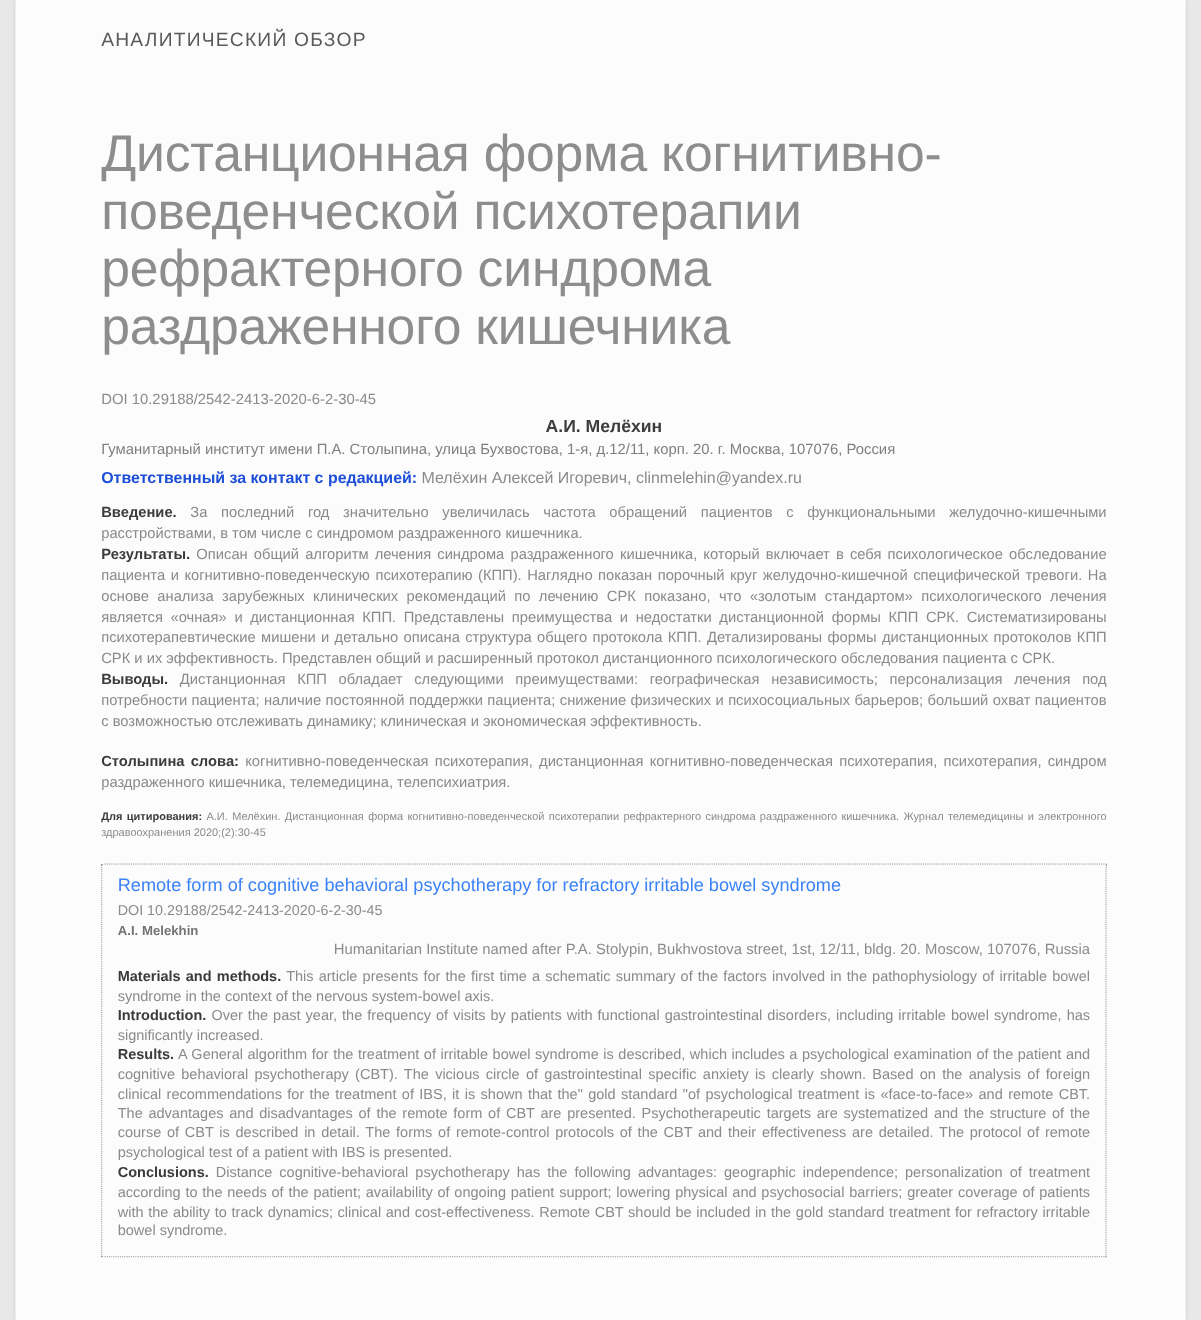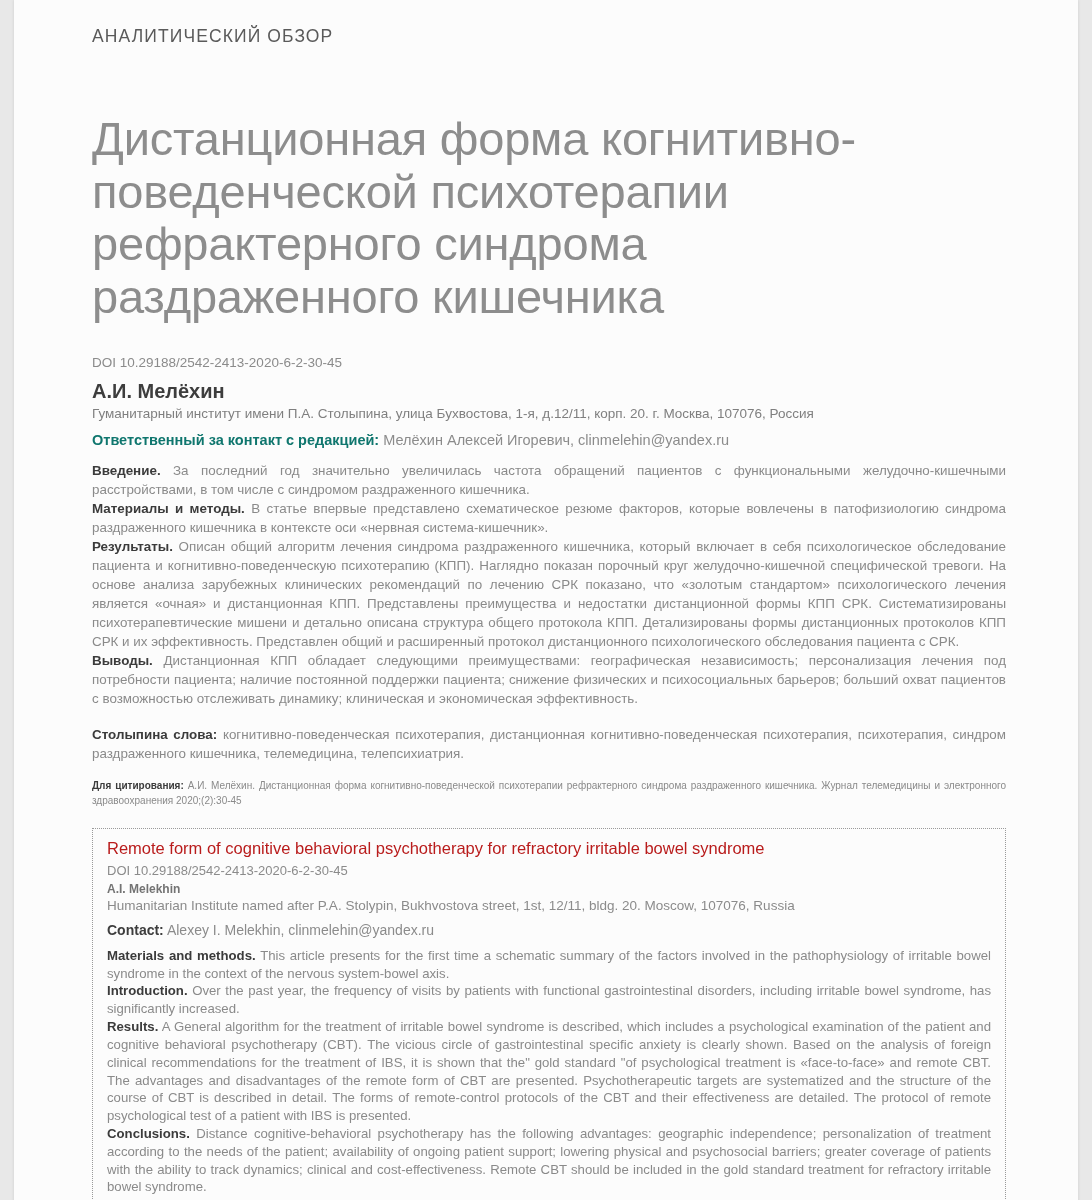--- a/index.html
+++ b/index.html
@@ -40,36 +40,37 @@
     letter-spacing: -0.2px;
     max-width: 880px;
   }
   .doi {
     margin-top: 14px;
     font-size: 13.5px;
     color: #8b8b8b;
   }
   .author {
     margin-top: 10px;
-    font-size: 20px;
+    font-size: 16px;
     font-weight: 700;
     color: #3d3d3d;
+    text-align: center;
   }
   .affil {
     margin-top: 3px;
     font-size: 13.5px;
     color: #7f7f7f;
   }
   .contact-line {
     margin-top: 11px;
     font-size: 14.5px;
     color: #8b8b8b;
   }
   .contact-line b {
-    color: #0f766e;
+    color: #1d4ed8;
     font-weight: 700;
   }
   .abs {
     margin-top: 13px;
     font-size: 13.4px;
     line-height: 1.42;
     color: #8a8a8a;
     text-align: justify;
   }
   .abs p {
@@ -97,38 +98,39 @@
   }
   .cite b { color: #3b3b3b; font-weight: 700; }
 
   .en-box {
     margin-top: 20px;
     border: 1px dotted #9a9a9a;
     padding: 10px 14px 14px 14px;
   }
   .en-title {
     font-size: 16.5px;
-    color: #b91c1c;
+    color: #3b82f6;
     font-weight: 400;
   }
   .en-doi {
     margin-top: 5px;
     font-size: 13px;
     color: #8b8b8b;
   }
   .en-author {
     margin-top: 4px;
     font-size: 12px;
     font-weight: 700;
     color: #737373;
   }
   .en-affil {
     margin-top: 2px;
     font-size: 13.5px;
     color: #8b8b8b;
+    text-align: right;
   }
   .en-contact {
     margin-top: 9px;
     font-size: 14px;
     color: #8b8b8b;
   }
   .en-contact b { color: #3d3d3d; font-weight: 700; }
   .en-abs {
     margin-top: 9px;
     font-size: 13.2px;
@@ -156,23 +158,20 @@
     <div class="affil">Гуманитарный институт имени П.А. Столыпина, улица Бухвостова, 1-я, д.12/11, корп. 20. г. Москва, 107076, Россия</div>
 
     <div class="contact-line">
       <b>Ответственный за контакт с редакцией:</b>
       <span>Мелёхин Алексей Игоревич, clinmelehin@yandex.ru</span>
     </div>
 
     <div class="abs">
       <p>
         <b>Введение.</b><span> За последний год значительно увеличилась частота обращений пациентов с функциональными желудочно-кишечными расстройствами, в том числе с синдромом раздраженного кишечника.</span>
-      </p>
-      <p>
-        <b>Материалы и методы.</b><span> В статье впервые представлено схематическое резюме факторов, которые вовлечены в патофизиологию синдрома раздраженного кишечника в контексте оси «нервная система-кишечник».</span>
       </p>
       <p>
         <b>Результаты.</b><span> Описан общий алгоритм лечения синдрома раздраженного кишечника, который включает в себя психологическое обследование пациента и когнитивно-поведенческую психотерапию (КПП). Наглядно показан порочный круг желудочно-кишечной специфической тревоги. На основе анализа зарубежных клинических рекомендаций по лечению СРК показано, что «золотым стандартом» психологического лечения является «очная» и дистанционная КПП.  Представлены преимущества и недостатки дистанционной формы КПП СРК. Систематизированы психотерапевтические мишени и детально описана структура общего протокола КПП. Детализированы формы дистанционных протоколов КПП СРК и их эффективность. Представлен общий и расширенный протокол дистанционного психологического обследования пациента с СРК.</span>
       </p>
       <p>
         <b>Выводы.</b><span> Дистанционная КПП обладает следующими преимуществами: географическая независимость; персонализация лечения под потребности пациента; наличие постоянной поддержки пациента; снижение физических и психосоциальных барьеров; больший охват пациентов с возможностью отслеживать динамику; клиническая и экономическая эффективность.</span>
       </p>
     </div>
 
     <div class="kw">
@@ -181,23 +180,20 @@
 
     <div class="cite">
       <b>Для цитирования:</b><span> А.И. Мелёхин. Дистанционная форма когнитивно-поведенческой психотерапии рефрактерного синдрома раздраженного кишечника. Журнал телемедицины и электронного здравоохранения 2020;(2):30-45</span>
     </div>
 
     <div class="en-box">
       <div class="en-title">Remote form of cognitive behavioral psychotherapy for refractory irritable bowel syndrome</div>
       <div class="en-doi">DOI 10.29188/2542-2413-2020-6-2-30-45</div>
       <div class="en-author">A.I. Melekhin</div>
       <div class="en-affil">Humanitarian Institute named after P.A. Stolypin, Bukhvostova street, 1st, 12/11, bldg. 20. Moscow, 107076, Russia</div>
-      <div class="en-contact">
-        <b>Contact:</b><span> Alexey I. Melekhin, clinmelehin@yandex.ru</span>
-      </div>
       <div class="en-abs">
         <p>
           <b>Materials and methods.</b><span> This article presents for the first time a schematic summary of the factors involved in the pathophysiology of irritable bowel syndrome in the context of the nervous system-bowel axis.</span>
         </p>
         <p>
           <b>Introduction.</b><span> Over the past year, the frequency of visits by patients with functional gastrointestinal disorders, including irritable bowel syndrome, has significantly increased.</span>
         </p>
         <p>
           <b>Results.</b><span> A General algorithm for the treatment of irritable bowel syndrome is described, which includes a psychological examination of the patient and cognitive behavioral psychotherapy (CBT). The vicious circle of gastrointestinal specific anxiety is clearly shown. Based on the analysis of foreign clinical recommendations for the treatment of IBS, it is shown that the" gold standard "of psychological treatment is «face-to-face» and remote CBT. The advantages and disadvantages of the remote form of CBT are presented. Psychotherapeutic targets are systematized and the structure of the course of CBT is described in detail. The forms of remote-control protocols of the CBT and their effectiveness are detailed. The protocol of remote psychological test of a patient with IBS is presented.</span>
         </p>

